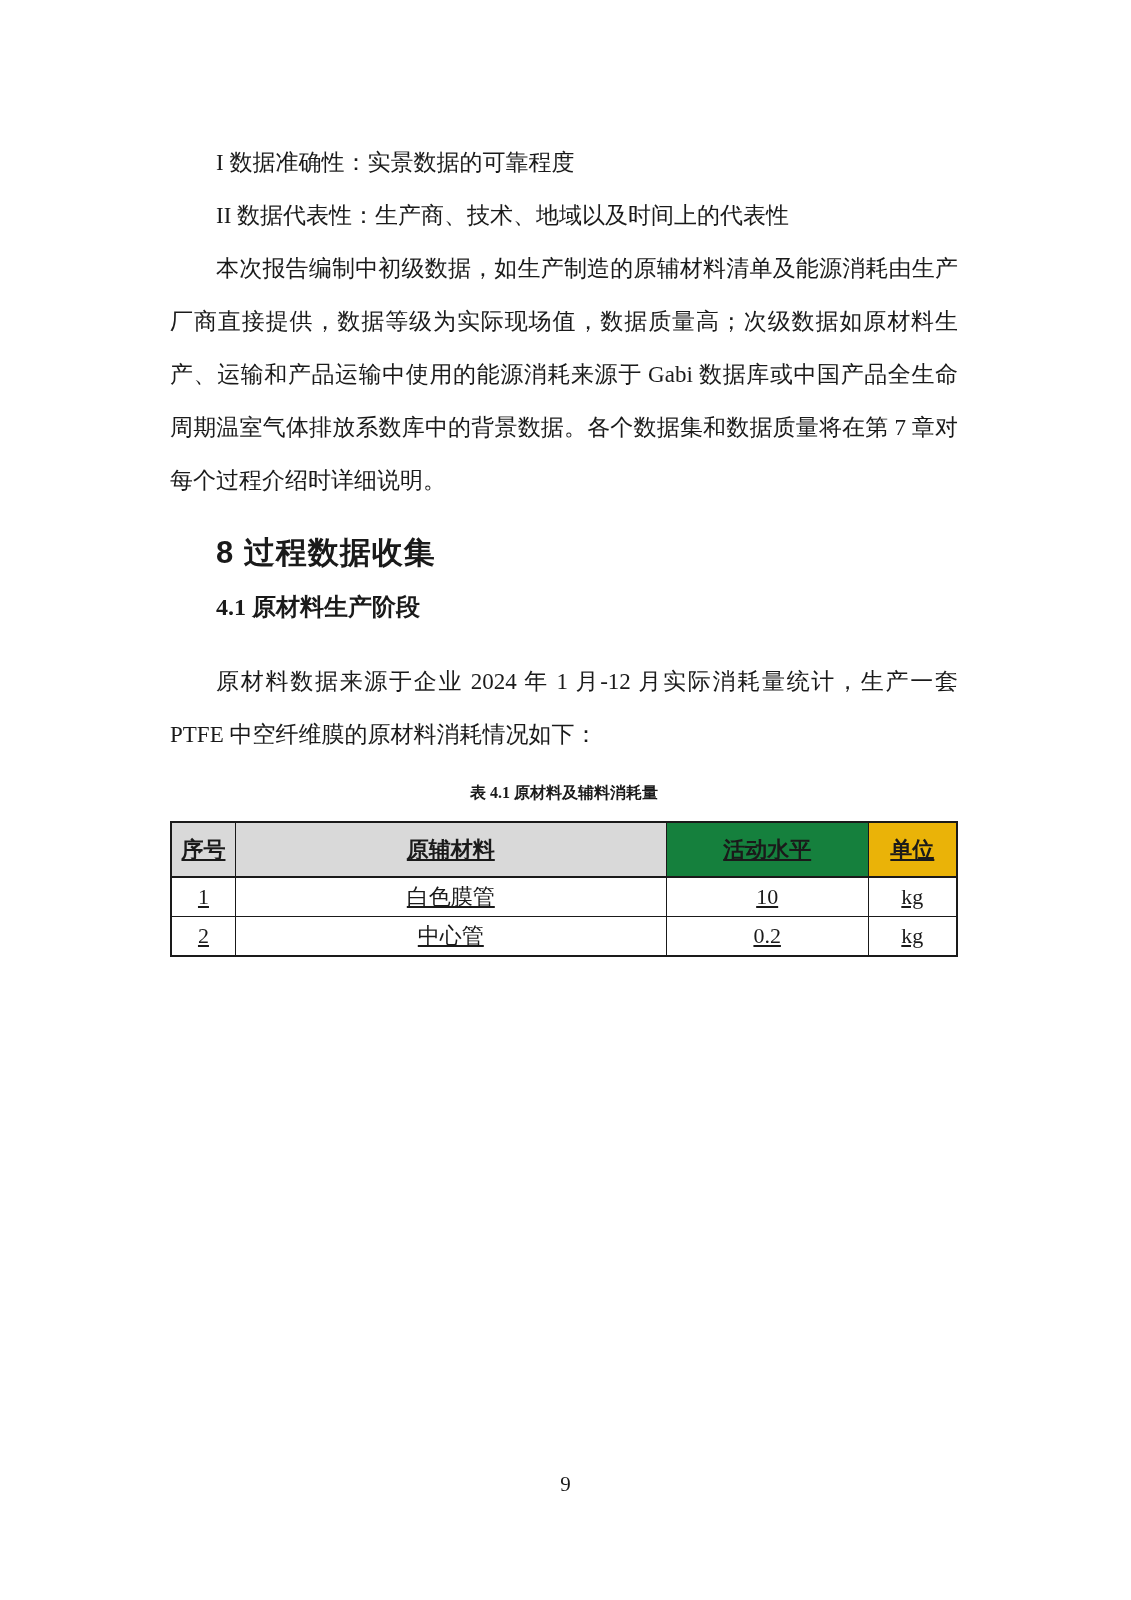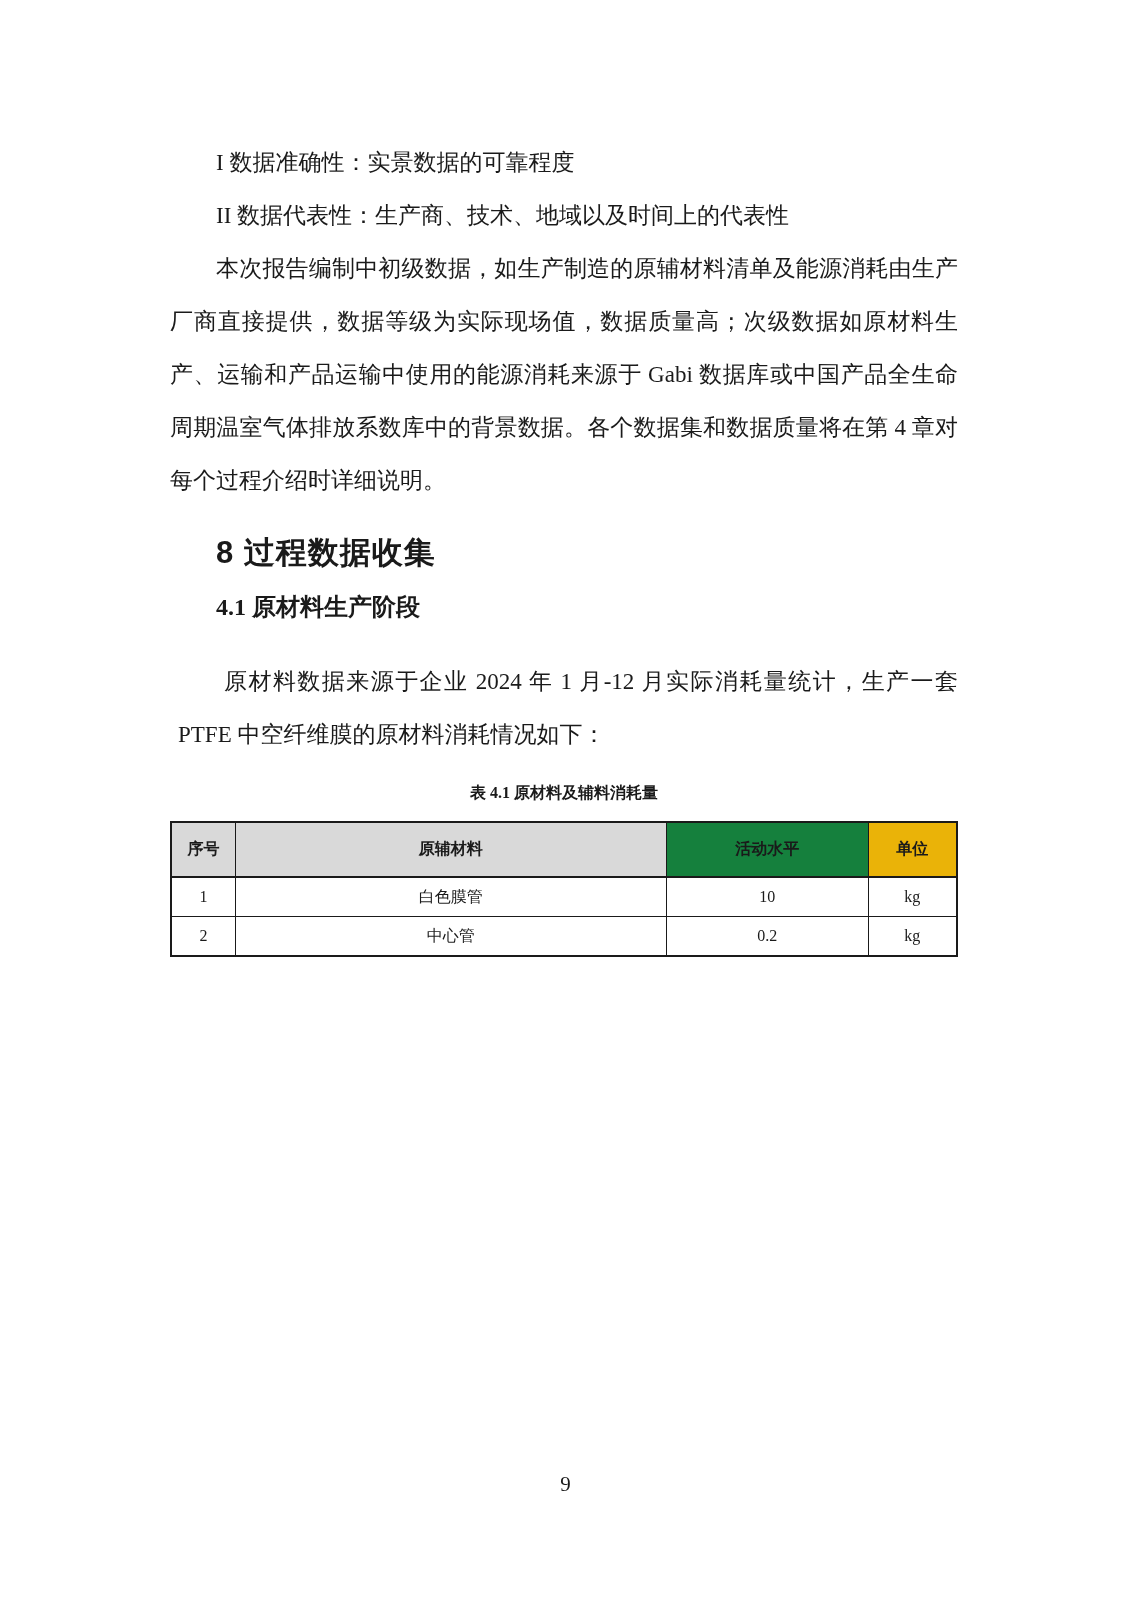--- a/index.html
+++ b/index.html
@@ -55,35 +55,35 @@
   }
   h3.subsection {
     margin: 13px 0 0 0;
     padding-left: 46px;
     font-size: 24px;
     line-height: 40px;
     font-weight: bold;
   }
   p.lead-in {
     margin-top: 28px;
-    margin-left: 8px;
   }
   .table-caption {
     margin: 12px 0 0 0;
     font-size: 16px;
     line-height: 40px;
     font-weight: bold;
     text-align: center;
   }
   table.data-table {
     margin-top: 8px;
     width: 788px;
     border-collapse: collapse;
     table-layout: fixed;
-    font-size: 16px;
+    font-size: 22px;
+    text-decoration: underline;
   }
   table.data-table th,
   table.data-table td {
     border: 1.5px solid #1a1a1a;
     text-align: center;
     vertical-align: middle;
     padding: 0;
   }
   table.data-table thead th {
     height: 53px;
@@ -114,21 +114,21 @@
 </head>
 <body>
 
 <div class="page">
   <div class="content">
 
     <div class="bodyline">I 数据准确性：实景数据的可靠程度</div>
     <div class="bodyline">II 数据代表性：生产商、技术、地域以及时间上的代表性</div>
 
 
-    <p class="bodypara">本次报告编制中初级数据，如生产制造的原辅材料清单及能源消耗由生产厂商直接提供，数据等级为实际现场值，数据质量高；次级数据如原材料生产、运输和产品运输中使用的能源消耗来源于 Gabi 数据库或中国产品全生命周期温室气体排放系数库中的背景数据。各个数据集和数据质量将在第 4 章对每个过程介绍时详细说明。</p>
+    <p class="bodypara">本次报告编制中初级数据，如生产制造的原辅材料清单及能源消耗由生产厂商直接提供，数据等级为实际现场值，数据质量高；次级数据如原材料生产、运输和产品运输中使用的能源消耗来源于 Gabi 数据库或中国产品全生命周期温室气体排放系数库中的背景数据。各个数据集和数据质量将在第 7 章对每个过程介绍时详细说明。</p>
 
     <h1 class="chapter">8 过程数据收集</h1>
 
     <h2 class="section">4.1 原材料生产阶段</h2>
 
 
     <p class="bodypara lead-in">原材料数据来源于企业 2024 年 1 月-12 月实际消耗量统计，生产一套 PTFE 中空纤维膜的原材料消耗情况如下：</p>
 
     <div class="table-caption">表 4.1 原材料及辅料消耗量</div>
 

